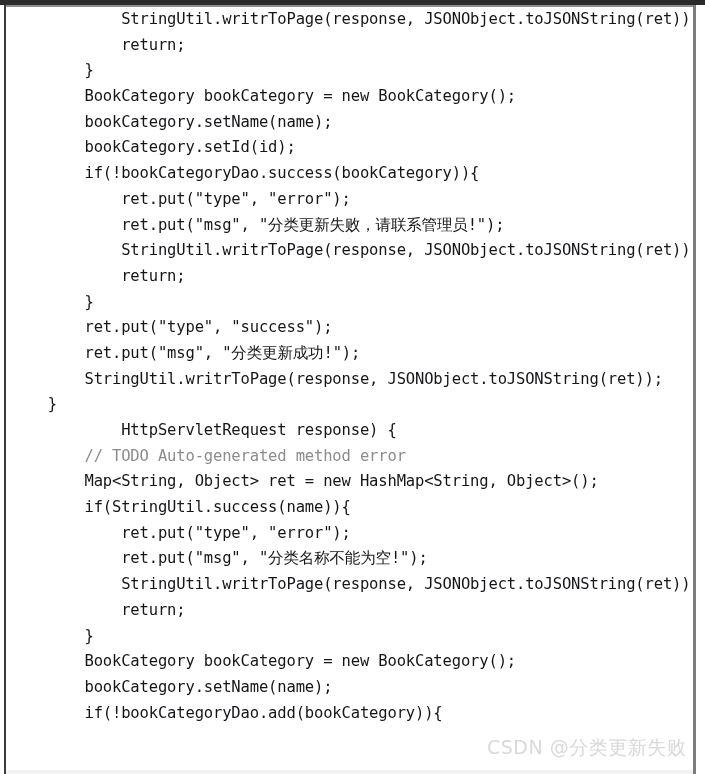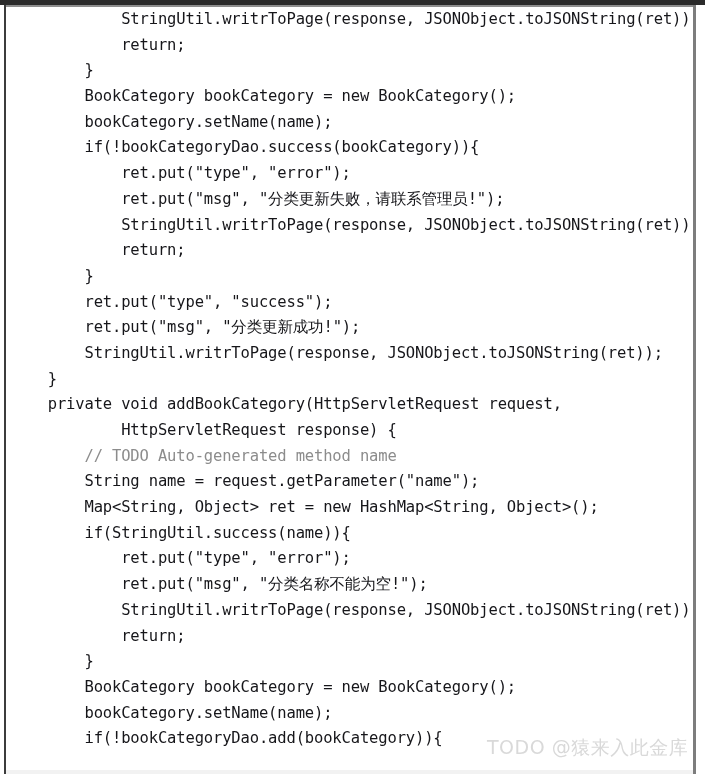--- a/index.html
+++ b/index.html
@@ -130,45 +130,44 @@
   <div id="top-border"></div>
   <div id="top-border-inner"></div>
   <div id="left-border"></div>
 
   <div id="code-area">
       <div class="code-line">            StringUtil.writrToPage(response, JSONObject.toJSONString(ret));</div>
       <div class="code-line">            return;</div>
       <div class="code-line">        }</div>
       <div class="code-line">        BookCategory bookCategory = new BookCategory();</div>
       <div class="code-line">        bookCategory.setName(name);</div>
+      <div class="code-line">        bookCategory.setId(id);</div>
       <div class="code-line">        if(!bookCategoryDao.success(bookCategory)){</div>
       <div class="code-line">            ret.put("type", "error");</div>
       <div class="code-line">            ret.put("msg", "分类更新失败，请联系管理员!");</div>
       <div class="code-line">            StringUtil.writrToPage(response, JSONObject.toJSONString(ret));</div>
       <div class="code-line">            return;</div>
       <div class="code-line">        }</div>
       <div class="code-line">        ret.put("type", "success");</div>
       <div class="code-line">        ret.put("msg", "分类更新成功!");</div>
       <div class="code-line">        StringUtil.writrToPage(response, JSONObject.toJSONString(ret));</div>
       <div class="code-line">    }</div>
-      <div class="code-line">    private void addBookCategory(HttpServletRequest request,</div>
       <div class="code-line">            HttpServletRequest response) {</div>
-      <div class="code-line comment">        // TODO Auto-generated method name</div>
-      <div class="code-line">        String name = request.getParameter("name");</div>
+      <div class="code-line comment">        // TODO Auto-generated method error</div>
       <div class="code-line">        Map&lt;String, Object&gt; ret = new HashMap&lt;String, Object&gt;();</div>
       <div class="code-line">        if(StringUtil.success(name)){</div>
       <div class="code-line">            ret.put("type", "error");</div>
       <div class="code-line">            ret.put("msg", "分类名称不能为空!");</div>
       <div class="code-line">            StringUtil.writrToPage(response, JSONObject.toJSONString(ret));</div>
       <div class="code-line">            return;</div>
       <div class="code-line">        }</div>
       <div class="code-line">        BookCategory bookCategory = new BookCategory();</div>
       <div class="code-line">        bookCategory.setName(name);</div>
       <div class="code-line">        if(!bookCategoryDao.add(bookCategory)){</div>
     </div>
 
   <div id="right-scrollbar"></div>
   <div id="right-gutter"></div>
   <div id="bottom-border"></div>
 
-  <div id="watermark">TODO @猿来入此金库</div>
+  <div id="watermark">CSDN @分类更新失败</div>
 
 </div>
 
 </body></html>

